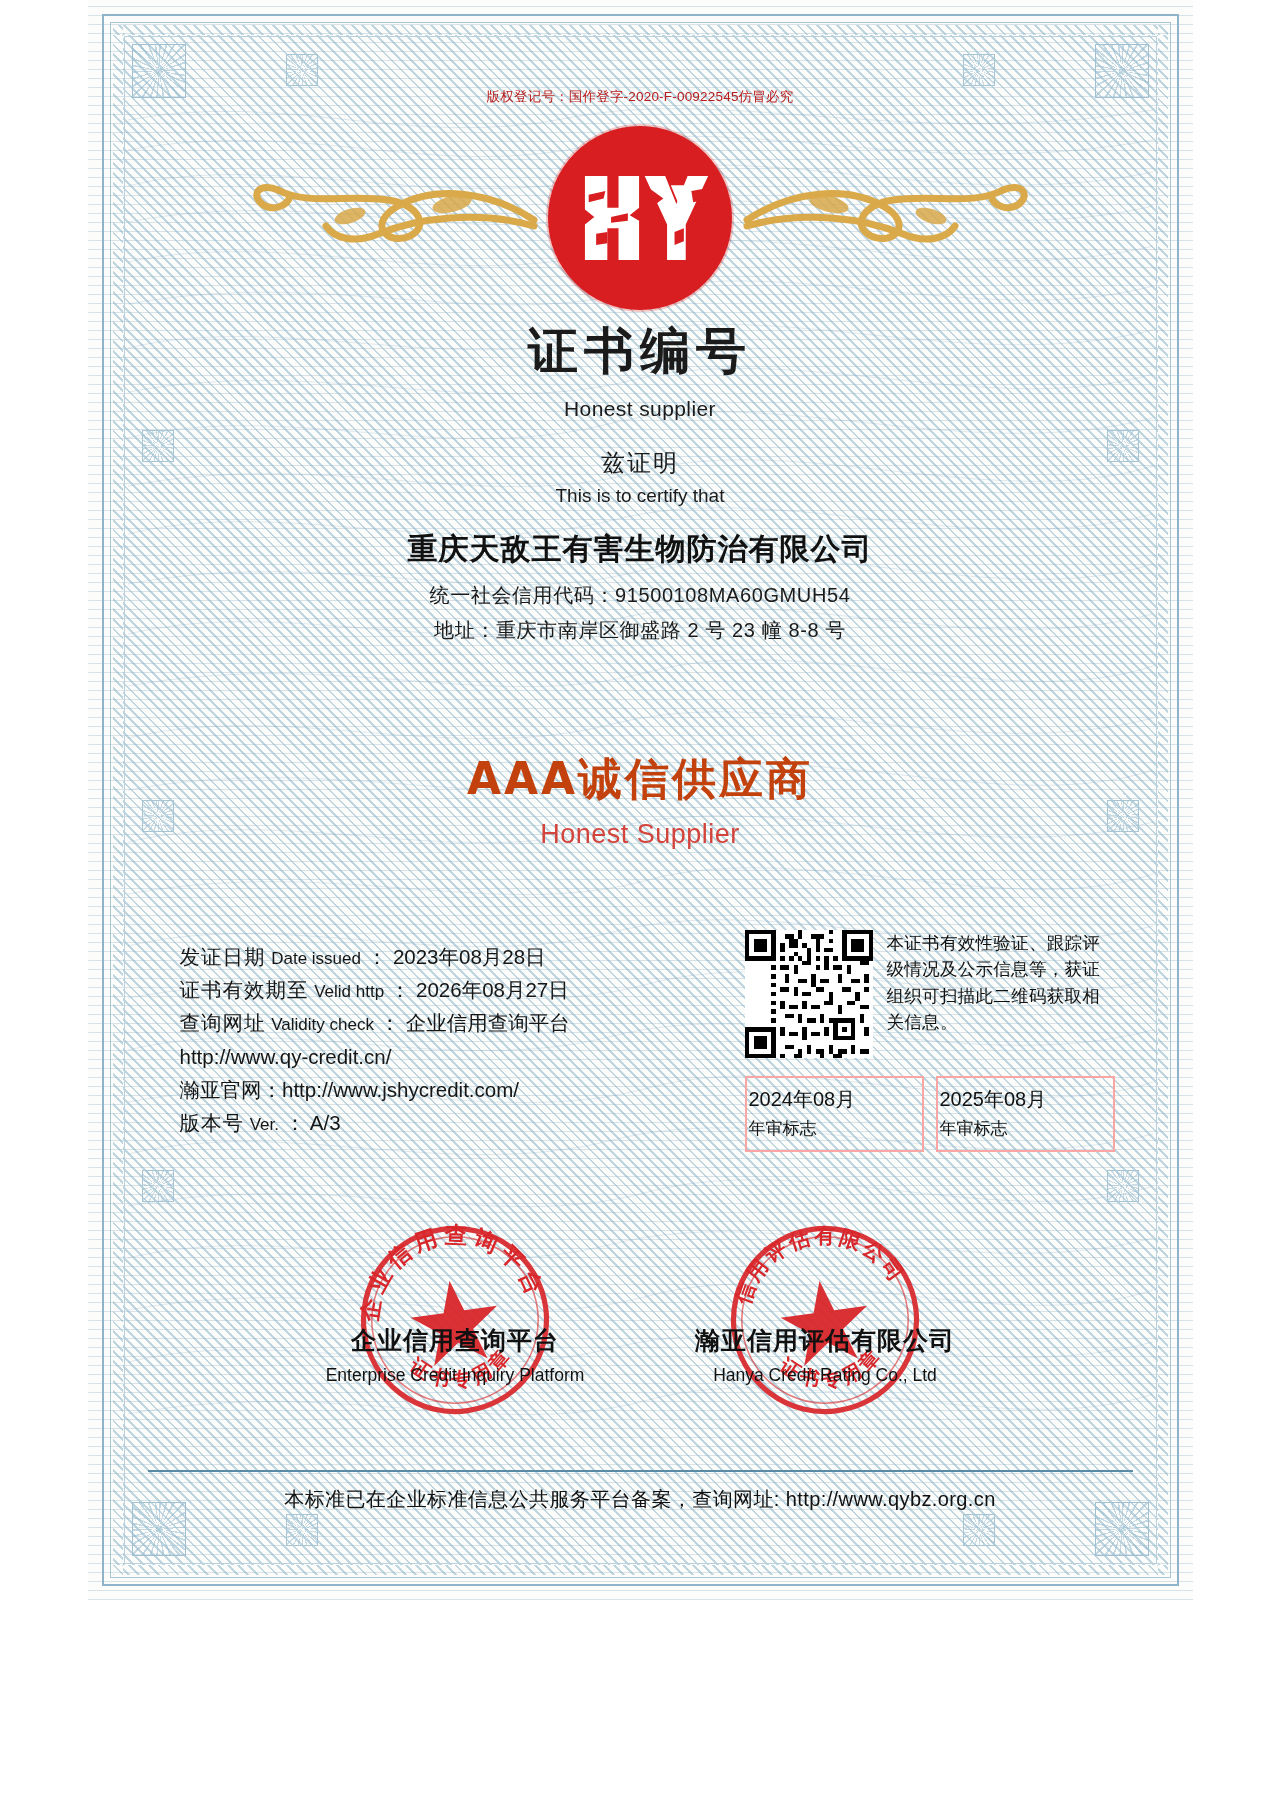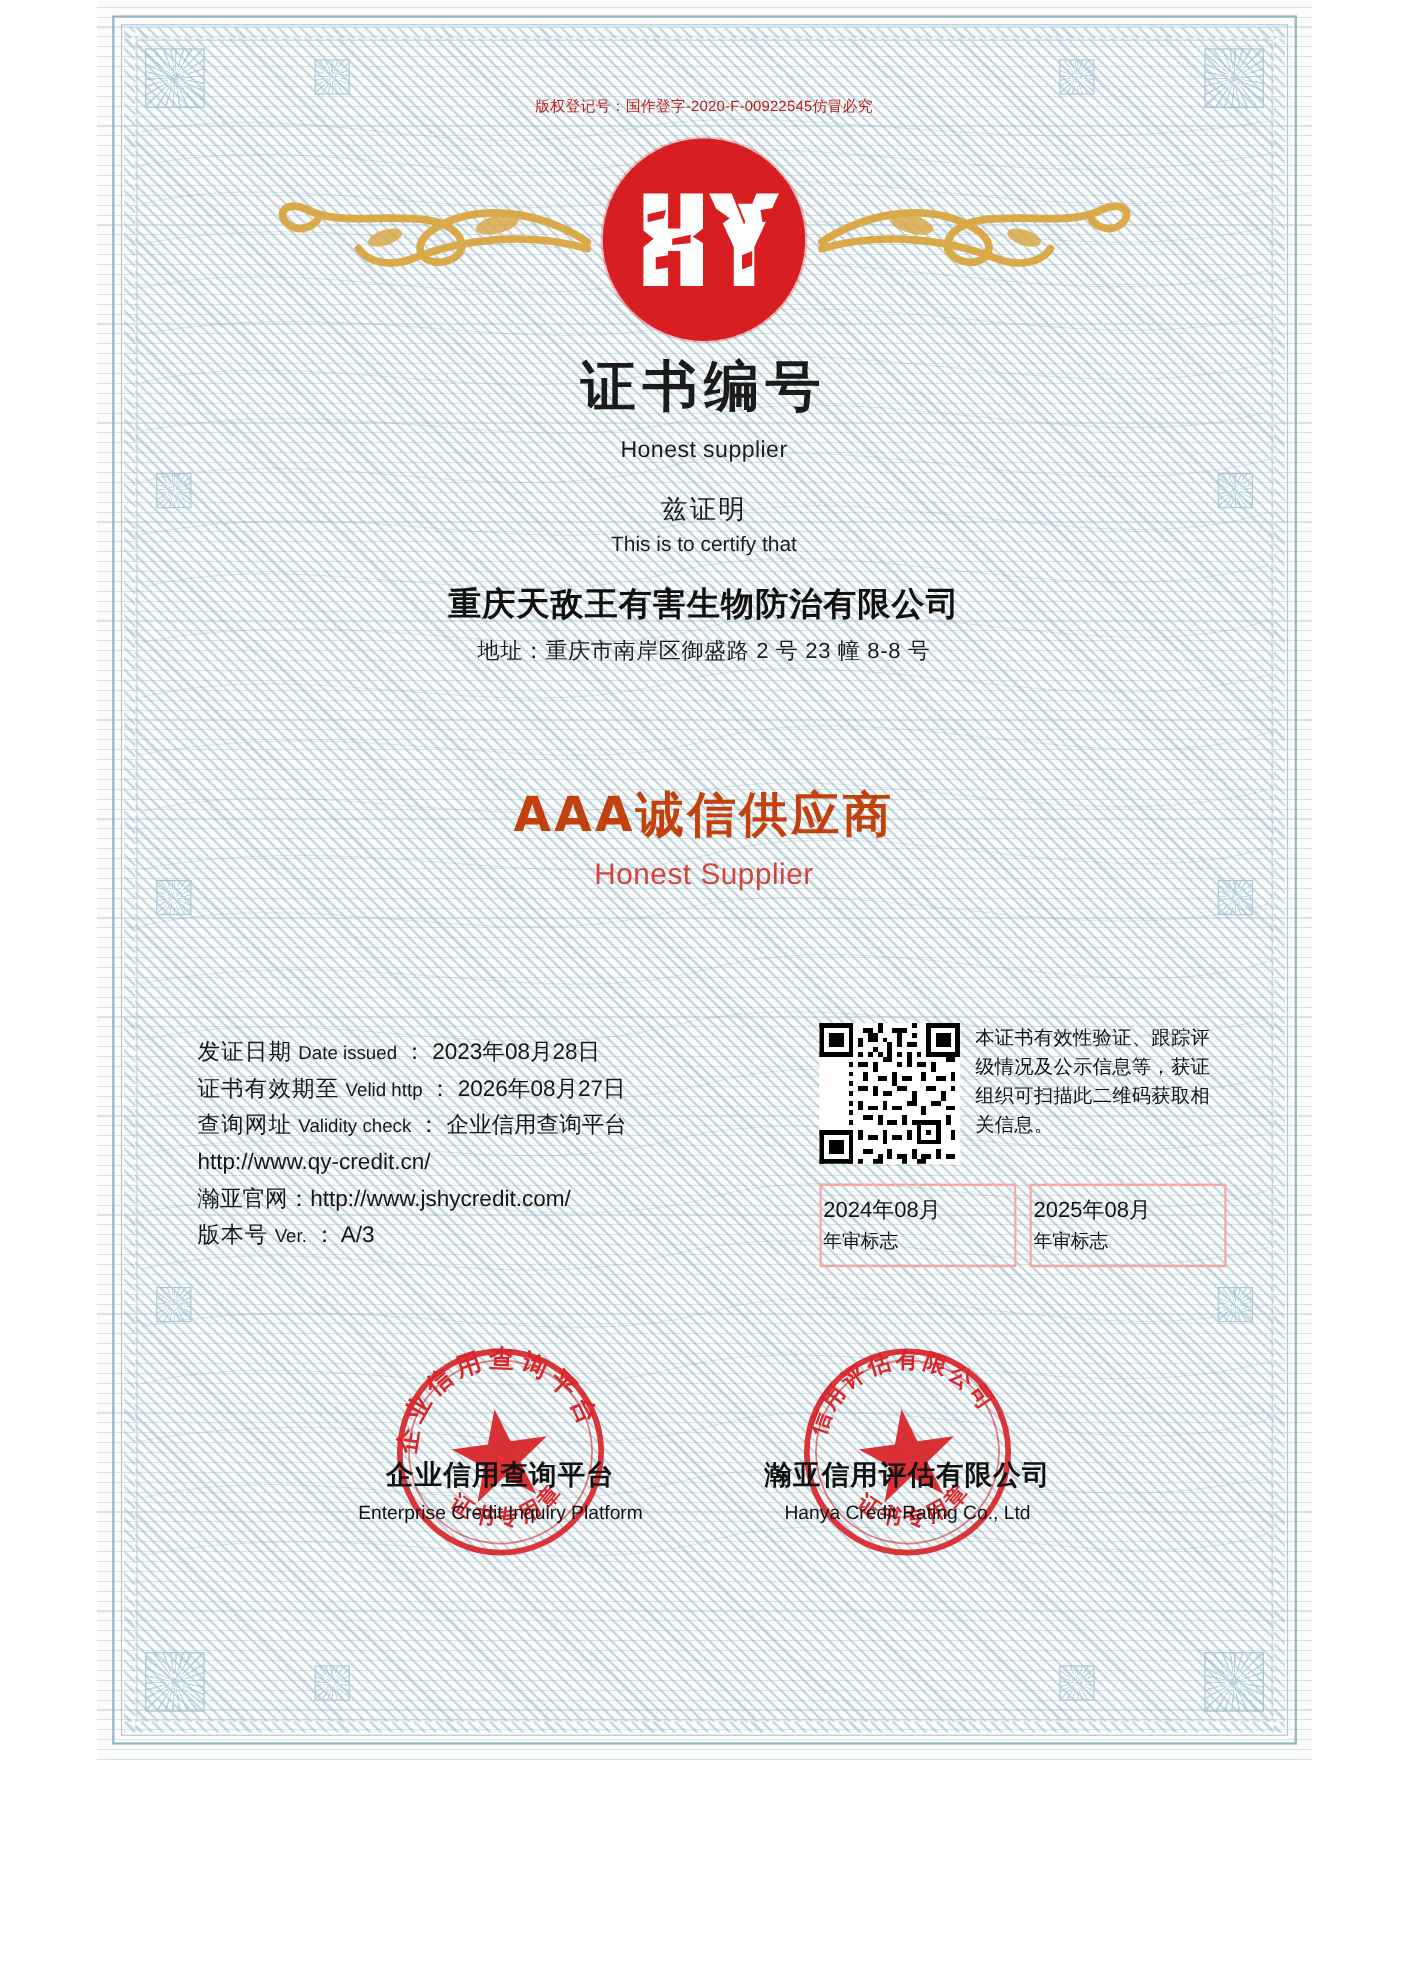--- a/index.html
+++ b/index.html
@@ -441,20 +441,21 @@
       </div>
     </div>
 
     <div class="title-cn">证书编号</div>
     <div class="title-en">Honest supplier</div>
 
     <div class="certify-cn">兹证明</div>
     <div class="certify-en">This is to certify that</div>
 
     <div class="company">重庆天敌王有害生物防治有限公司</div>
+    <div class="company-meta">统一社会信用代码：91500108MA60GMUH54</div>
     <div class="company-meta second">地址：重庆市南岸区御盛路 2 号 23 幢 8-8 号</div>
 
     <div class="award-cn">AAA诚信供应商</div>
     <div class="award-en">Honest Supplier</div>
 
   </div>
 
   <div class="info-area">
     <div class="info-line">
       <span class="lbl-cn">发证日期</span>
@@ -657,14 +658,15 @@
           </text>
           <polygon fill="#d8262a" opacity="0.95" points="100,62 110,92 142,92 116,111 126,141 100,122 74,141 84,111 58,92 90,92"></polygon>
         </svg>
       </div>
       <div class="seal-name-cn">瀚亚信用评估有限公司</div>
       <div class="seal-name-en">Hanya Credit Rating Co., Ltd</div>
     </div>
 
   </div>
 
+  <div class="bottom-note">本标准已在企业标准信息公共服务平台备案，查询网址: http://www.qybz.org.cn</div>
 
 </div>
 
 </body></html>

